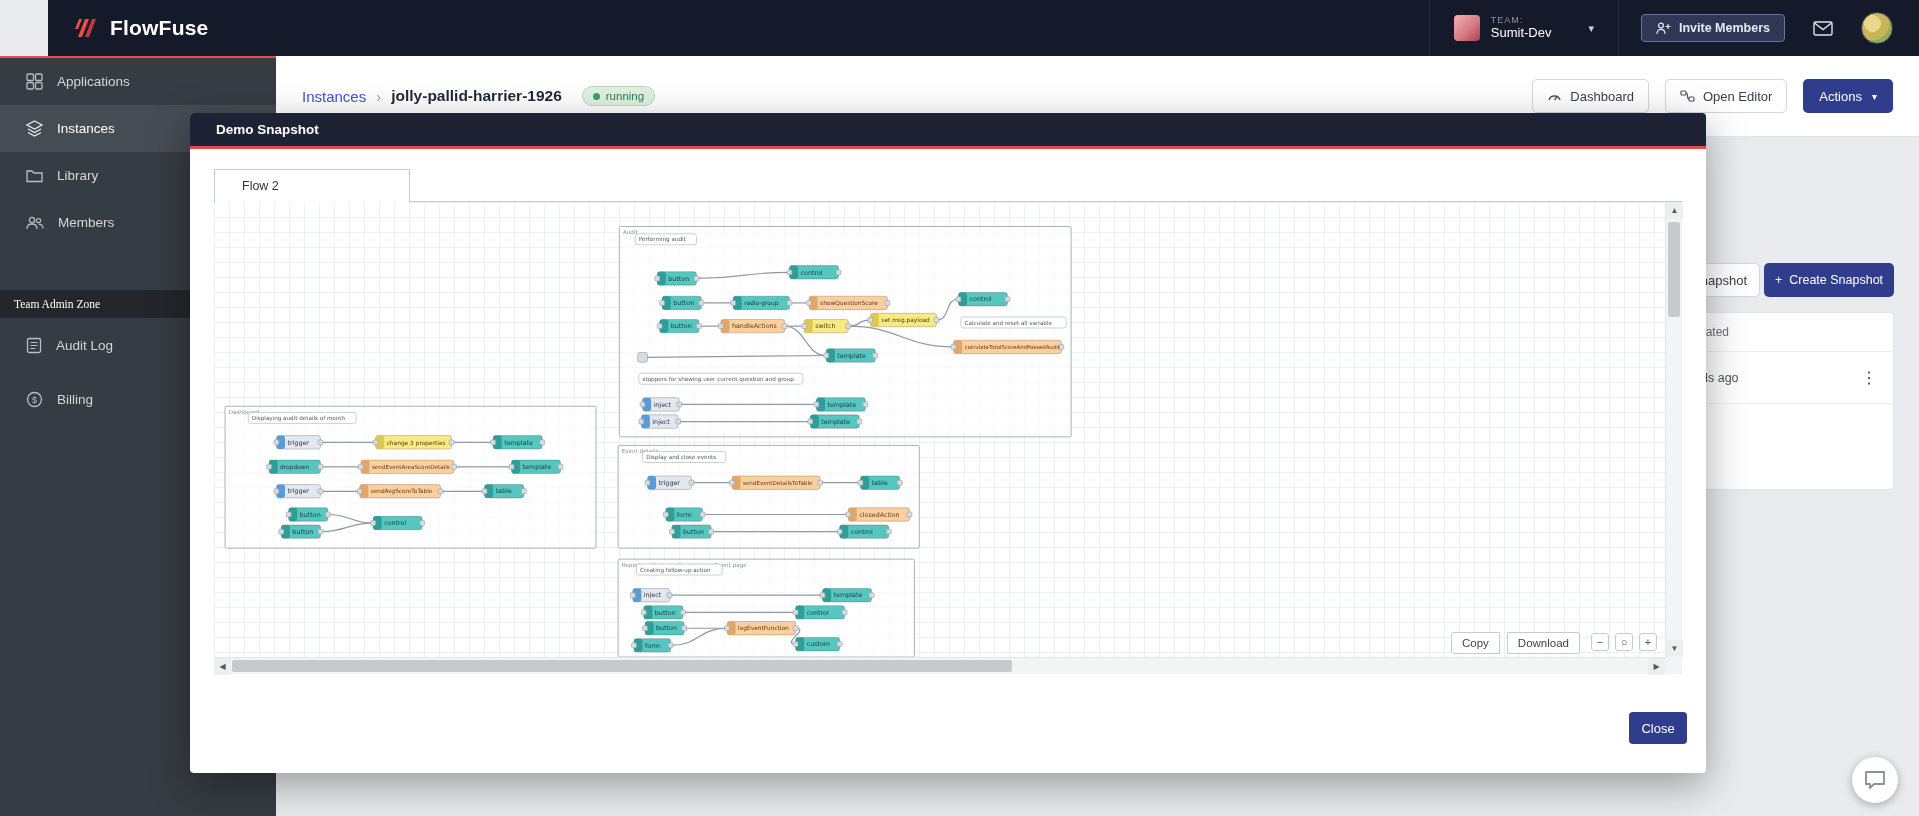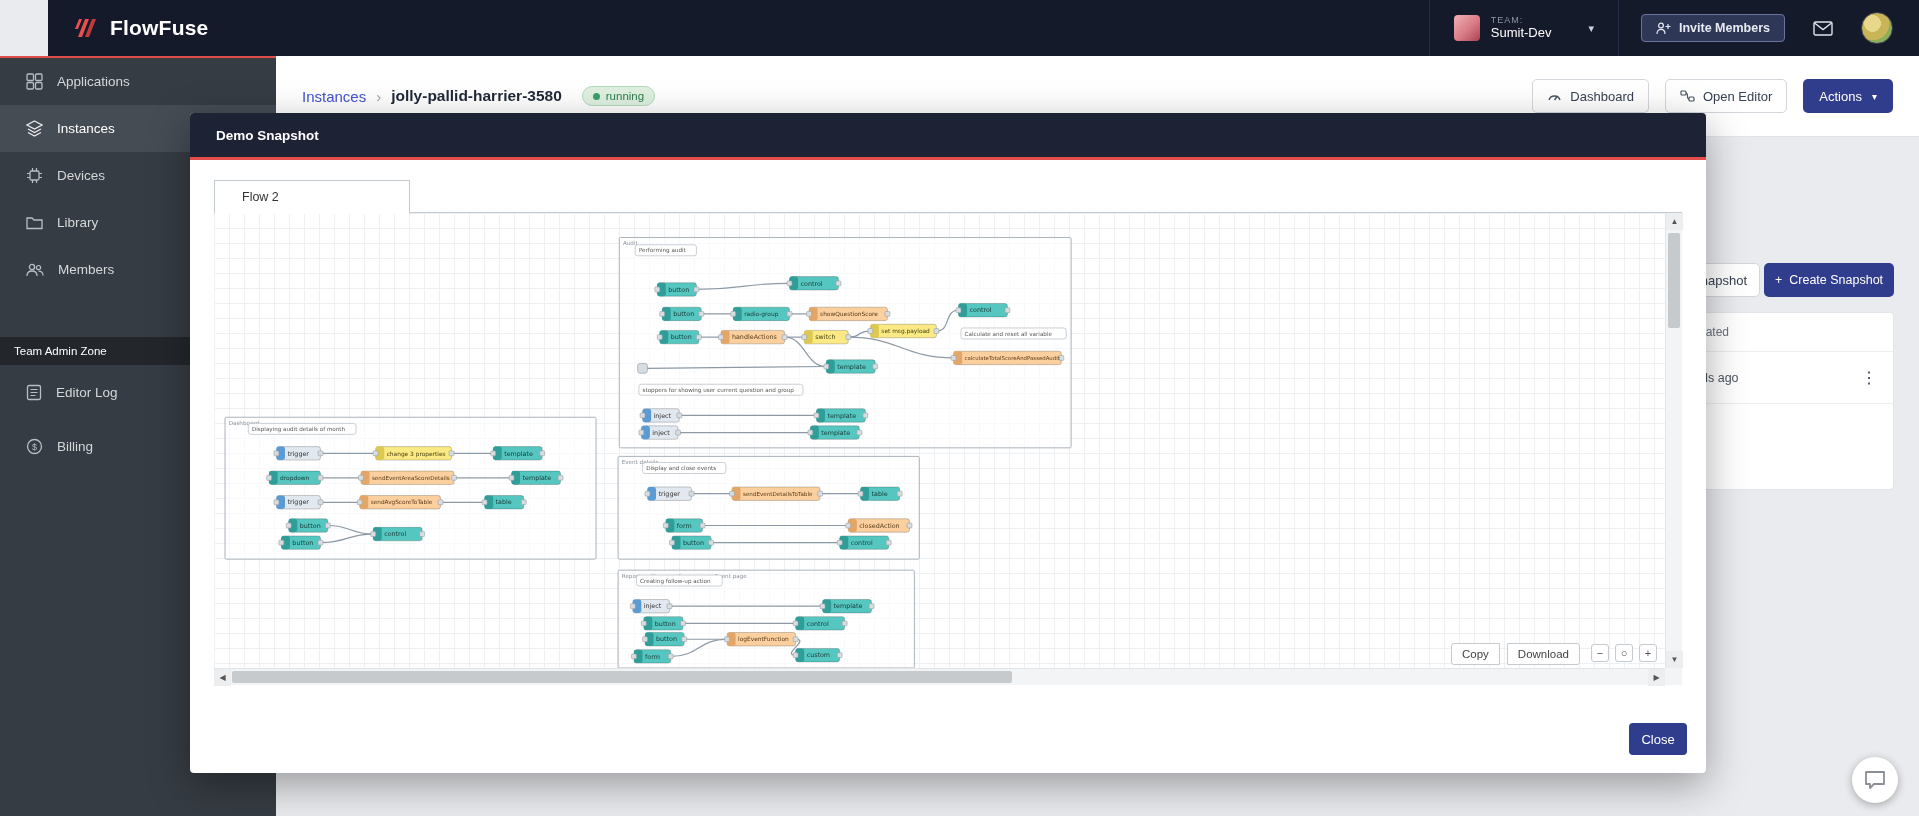--- a/index.html
+++ b/index.html
@@ -28,21 +28,21 @@
   .invite-btn{margin-left:22px;display:flex;align-items:center;gap:8px;background:#2e3856;border:1px solid #6a739b;color:#e8eaf2;font-size:12.5px;padding:6px 14px;border-radius:4px;cursor:pointer;font-family:inherit;font-weight:bold;}
   .mail-icon{margin-left:28px;display:flex;align-items:center;cursor:pointer;}
   .user-avatar{margin-left:28px;width:32px;height:32px;border-radius:50%;cursor:pointer;background:radial-gradient(circle at 35% 35%,#e8d98a 0 30%,#c9b458 31% 60%,#8fae59 61% 100%);border:1px solid #3a4157;}
 
   
   .sidebar{position:absolute;top:56px;left:0;width:276px;bottom:0;background:var(--sidebar);z-index:4;}
   .sidebar::before{content:"";display:block;height:2px;background:var(--red);}
   .nav-item{height:47px;display:flex;align-items:center;gap:14px;padding-left:26px;color:#d4d7da;font-size:13.5px;cursor:pointer;}
   .nav-item.active{background:var(--sidebar-active);color:#fff;}
   .nav-item svg{flex:0 0 auto;}
-  .admin-strip{margin-top:44px;background:var(--adminstrip);color:#fff;font-size:11.5px;padding:8px 0 8px 14px;}
+  .admin-strip{margin-top:44px;background:var(--adminstrip);color:#fff;font-size:11.5px;padding:8px 0 8px 14px;font-family:Liberation Serif, serif;}
   .nav-item.admin{height:54px;}
 
   
   .page-header{position:absolute;left:276px;top:56px;right:0;height:81px;background:#fff;border-bottom:1px solid #e2e4e8;display:flex;align-items:center;padding:0 26px;z-index:3;}
   .crumb{display:flex;align-items:center;gap:10px;}
   .crumb-link{font-size:15px;color:#4452d0;cursor:pointer;}
   .crumb-sep{color:#9aa3ad;font-size:15px;}
   .crumb-name{font-size:15.5px;font-weight:700;color:#1f2937;}
   .badge-running{display:flex;align-items:center;gap:6px;background:#dff0e1;border:1px solid #b4dcbc;color:#2e7d4f;font-size:11.5px;padding:3px 10px;border-radius:11px;margin-left:10px;}
   .badge-running .dot{width:7px;height:7px;border-radius:50%;background:#38a169;}
@@ -54,21 +54,21 @@
   
   .bg-btn-cut{position:absolute;left:1646px;top:263px;width:114px;height:34px;background:#fff;border:1px solid #d3d7dc;border-radius:5px;z-index:1;display:flex;align-items:center;justify-content:flex-end;padding-right:12px;font-size:13px;color:#374151;cursor:pointer;}
   .bg-btn-primary{position:absolute;left:1764px;top:263px;width:130px;height:34px;z-index:1;display:flex;align-items:center;gap:7px;justify-content:center;background:var(--primary);color:#fff;border-radius:5px;font-size:12.5px;cursor:pointer;}
   .bg-panel{position:absolute;left:1688px;top:312px;width:206px;height:178px;background:#fff;border:1px solid #e1e4e8;border-radius:4px;z-index:1;}
   .bg-panel-header{padding:12px 10px;color:#6b7280;font-size:12px;border-bottom:1px solid #eceef0;}
   .bg-row{display:flex;align-items:center;justify-content:space-between;padding:16px 12px;font-size:12.5px;color:#4b5563;border-bottom:1px solid #eceef0;}
   .kebab{font-size:16px;color:#374151;cursor:pointer;padding:0 4px;}
 
   
   .modal{position:absolute;left:190px;top:113px;width:1516px;height:660px;background:#fff;border-radius:4px;box-shadow:0 12px 40px rgba(0,0,0,.35);z-index:20;}
-  .modal-header{height:44px;background:#1d2334;border-radius:4px 4px 0 0;display:flex;align-items:center;padding:12px 26px;color:#fff;font-size:13.5px;font-weight:700;}
+  .modal-header{height:33px;background:#1d2334;border-radius:4px 4px 0 0;display:flex;align-items:center;padding:12px 26px;color:#fff;font-size:13.5px;font-weight:700;}
   .modal-redline{height:3px;background:var(--red);}
   .modal-body{position:relative;height:614px;}
   .tabbar{position:absolute;left:24px;top:20px;width:1468px;height:33px;border-bottom:1px solid #c3cad0;}
   .tab{position:absolute;left:0;top:0;height:34px;width:196px;background:#fff;border:1px solid #c3cad0;border-bottom:1px solid #fff;line-height:32px;padding-left:27px;font-size:12.5px;color:#333;z-index:2;cursor:pointer;}
   .canvas-wrap{position:absolute;left:24px;top:53px;width:1468px;height:472px;}
   .flow-canvas{position:absolute;left:0;top:0;width:1451px;height:455px;overflow:hidden;background-color:#fff;
     background-image:linear-gradient(#eef1f4 1px,transparent 1px),linear-gradient(90deg,#eef1f4 1px,transparent 1px);
     background-size:15px 15px;cursor:grab;}
   .flow-canvas svg{position:absolute;left:0;top:0;font-family:"DejaVu Sans",sans-serif;}
   
@@ -144,27 +144,20 @@
     <div class="nav-item active">
       <svg width="17" height="17" viewBox="0 0 17 17">
         <path d="M8.5 1 L16 5 L8.5 9 L1 5 Z" fill="none" stroke="#e8eaed" stroke-width="1.3"></path>
         <path d="M2 9 L8.5 12.5 L15 9" fill="none" stroke="#e8eaed" stroke-width="1.3"></path>
         <path d="M2 12.5 L8.5 16 L15 12.5" fill="none" stroke="#e8eaed" stroke-width="1.3"></path>
       </svg>
       <span>Instances</span>
     </div>
     <div class="nav-item">
       <svg width="17" height="17" viewBox="0 0 17 17">
-        <rect x="4" y="4" width="9" height="9" rx="1.5" fill="none" stroke="#b9bec5" stroke-width="1.3"></rect>
-        <path d="M6.5 4 V1 M10.5 4 V1 M6.5 16 V13 M10.5 16 V13 M4 6.5 H1 M4 10.5 H1 M16 6.5 H13 M16 10.5 H13" stroke="#b9bec5" stroke-width="1.2"></path>
-      </svg>
-      <span>Devices</span>
-    </div>
-    <div class="nav-item">
-      <svg width="17" height="17" viewBox="0 0 17 17">
         <path d="M1 4 h5 l2 2 h8 v8.5 h-15 Z" fill="none" stroke="#b9bec5" stroke-width="1.3"></path>
       </svg>
       <span>Library</span>
     </div>
     <div class="nav-item">
       <svg width="18" height="16" viewBox="0 0 18 16">
         <circle cx="6" cy="5" r="2.6" fill="none" stroke="#b9bec5" stroke-width="1.3"></circle>
         <circle cx="12.5" cy="5.6" r="2.1" fill="none" stroke="#b9bec5" stroke-width="1.2"></circle>
         <path d="M1 14 C1 10.5 3.4 9 6 9 C8.6 9 11 10.5 11 14" fill="none" stroke="#b9bec5" stroke-width="1.3"></path>
         <path d="M12.5 9.2 C15 9.2 17 10.6 17 13.4" fill="none" stroke="#b9bec5" stroke-width="1.2"></path>
@@ -172,36 +165,36 @@
       <span>Members</span>
     </div>
 
     <div class="admin-strip">Team Admin Zone</div>
 
     <div class="nav-item admin">
       <svg width="16" height="17" viewBox="0 0 16 17">
         <rect x="1.5" y="1.5" width="13" height="14" rx="1.5" fill="none" stroke="#b9bec5" stroke-width="1.3"></rect>
         <path d="M4.5 5.5 h7 M4.5 8.5 h7 M4.5 11.5 h5" stroke="#b9bec5" stroke-width="1.2"></path>
       </svg>
-      <span>Editor Log</span>
+      <span>Audit Log</span>
     </div>
     <div class="nav-item admin">
       <svg width="17" height="17" viewBox="0 0 17 17">
         <circle cx="8.5" cy="8.5" r="7" fill="none" stroke="#b9bec5" stroke-width="1.3"></circle>
         <text x="8.5" y="12" text-anchor="middle" font-size="9" fill="#b9bec5" font-family="Liberation Sans,sans-serif">$</text>
       </svg>
       <span>Billing</span>
     </div>
   </aside>
 
   <div class="page-header">
     <div class="crumb">
       <span class="crumb-link">Instances</span>
       <span class="crumb-sep">›</span>
-      <span class="crumb-name">jolly-pallid-harrier-3580</span>
+      <span class="crumb-name">jolly-pallid-harrier-1926</span>
       <span class="badge-running">
         <span class="dot"></span>
         <span>running</span>
       </span>
     </div>
     <div class="hdr-actions">
       <button class="btn-light">
         <svg width="15" height="12" viewBox="0 0 15 12">
           <path d="M2 10 A5.8 5.8 0 0 1 13 10" fill="none" stroke="#4b5563" stroke-width="1.4"></path>
           <path d="M7.5 10 L10.5 6" stroke="#4b5563" stroke-width="1.4"></path>

